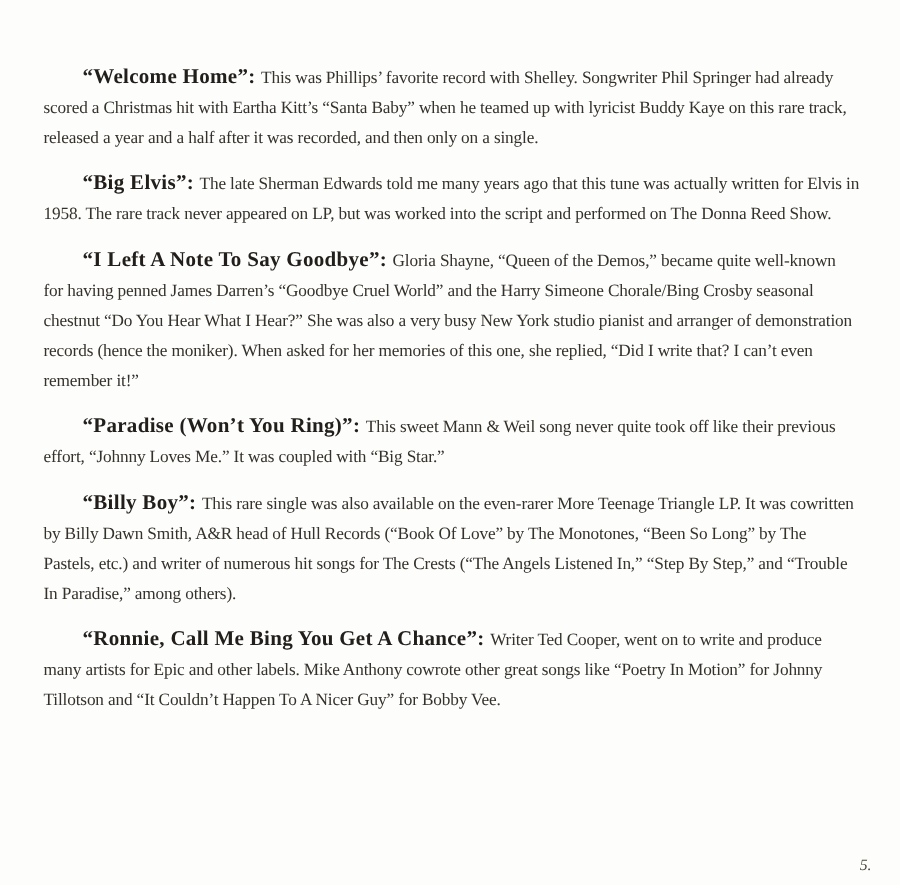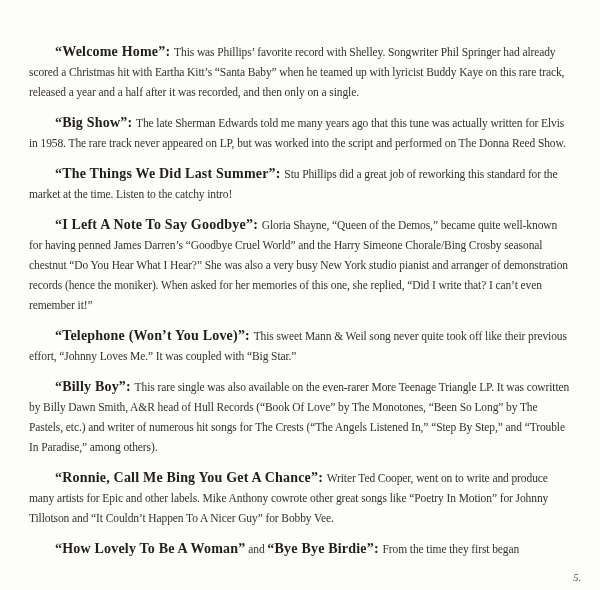--- a/index.html
+++ b/index.html
@@ -54,22 +54,20 @@
     font-style: italic;
     color: #4a463f;
   }
 </style>
 </head>
 <body>
 
 <div class="page">
   <div class="content" id="paragraphs">
       <p><span class="t">“Welcome Home”: </span><span class="b">This was Phillips’ favorite record with Shelley. Songwriter Phil Springer had already scored a Christmas hit with Eartha Kitt’s “Santa Baby” when he teamed up with lyricist Buddy Kaye on this rare track, released a year and a half after it was recorded, and then only on a single.</span></p>
-      <p><span class="t">“Big Show”: </span><span class="b">The late Sherman Edwards told me many years ago that this tune was actually written for Elvis in 1958. The rare track never appeared on LP, but was worked into the script and performed on </span><span class="i">The Donna Reed Show.</span></p>
-      <p><span class="t">“The Things We Did Last Summer”: </span><span class="b">Stu Phillips did a great job of reworking this standard for the market at the time. Listen to the catchy intro!</span></p>
+      <p><span class="t">“Big Elvis”: </span><span class="b">The late Sherman Edwards told me many years ago that this tune was actually written for Elvis in 1958. The rare track never appeared on LP, but was worked into the script and performed on </span><span class="i">The Donna Reed Show.</span></p>
       <p><span class="t">“I Left A Note To Say Goodbye”: </span><span class="b">Gloria Shayne, “Queen of the Demos,” became quite well-known for having penned James Darren’s “Goodbye Cruel World” and the Harry Simeone Chorale/Bing Crosby seasonal chestnut “Do You Hear What I Hear?” She was also a very busy New York studio pianist and arranger of demonstration records (hence the moniker). When asked for her memories of this one, she replied, “Did I write that? I can’t even remember it!”</span></p>
-      <p><span class="t">“Telephone (Won’t You Love)”: </span><span class="b">This sweet Mann &amp; Weil song never quite took off like their previous effort, “Johnny Loves Me.” It was coupled with “Big Star.”</span></p>
+      <p><span class="t">“Paradise (Won’t You Ring)”: </span><span class="b">This sweet Mann &amp; Weil song never quite took off like their previous effort, “Johnny Loves Me.” It was coupled with “Big Star.”</span></p>
       <p><span class="t">“Billy Boy”: </span><span class="b">This rare single was also available on the even-rarer </span><span class="i">More Teenage Triangle</span><span class="b"> LP. It was cowritten by Billy Dawn Smith, A&amp;R head of Hull Records (“Book Of Love” by The Monotones, “Been So Long” by The Pastels, etc.) and writer of numerous hit songs for The Crests (“The Angels Listened In,” “Step By Step,” and “Trouble In Paradise,” among others).</span></p>
       <p><span class="t">“Ronnie, Call Me Bing You Get A Chance”: </span><span class="b">Writer Ted Cooper, went on to write and produce many artists for Epic and other labels. Mike Anthony cowrote other great songs like “Poetry In Motion” for Johnny Tillotson and “It Couldn’t Happen To A Nicer Guy” for Bobby Vee.</span></p>
-      <p><span class="t">“How Lovely To Be A Woman”</span><span class="b"> and </span><span class="t">“Bye Bye Birdie”: </span><span class="b">From the time they first began</span></p>
     </div>
   <div class="page-number">5.</div>
 </div>
 
 </body></html>

